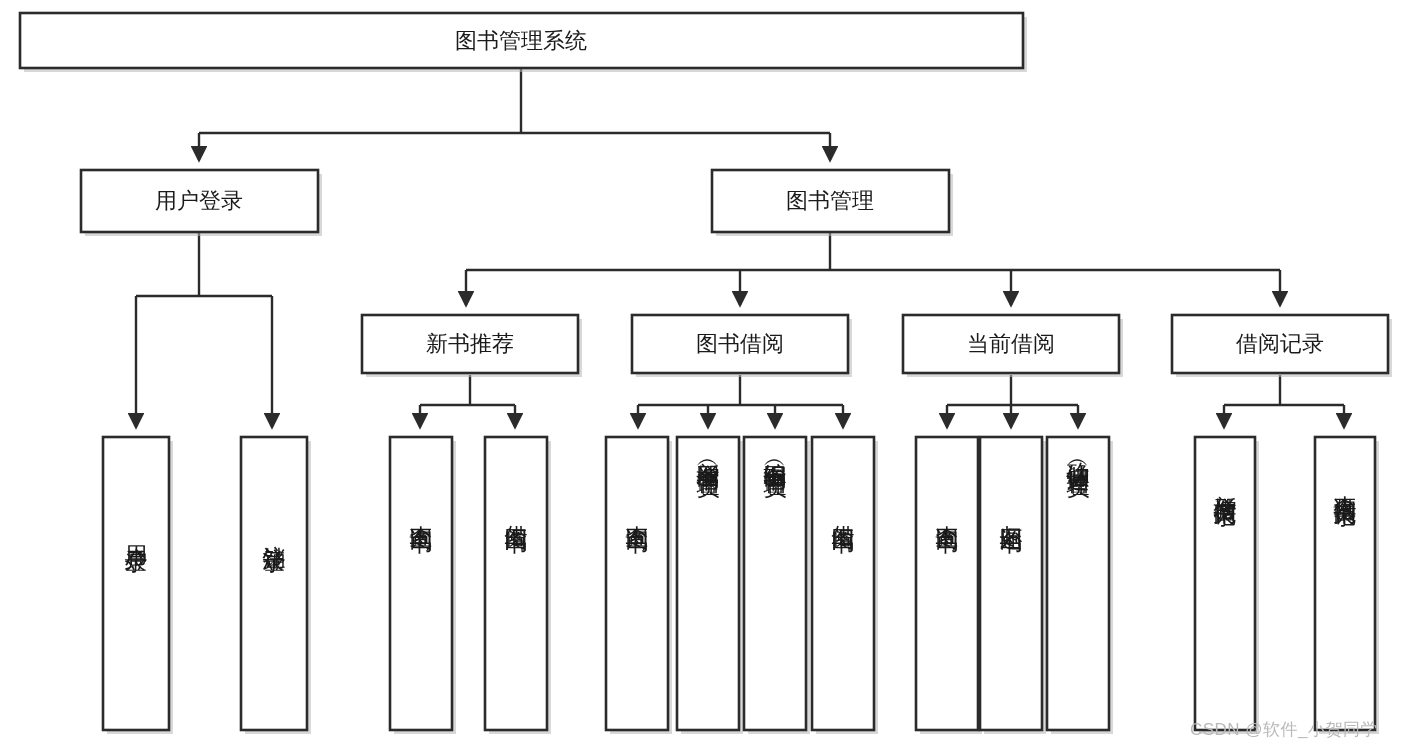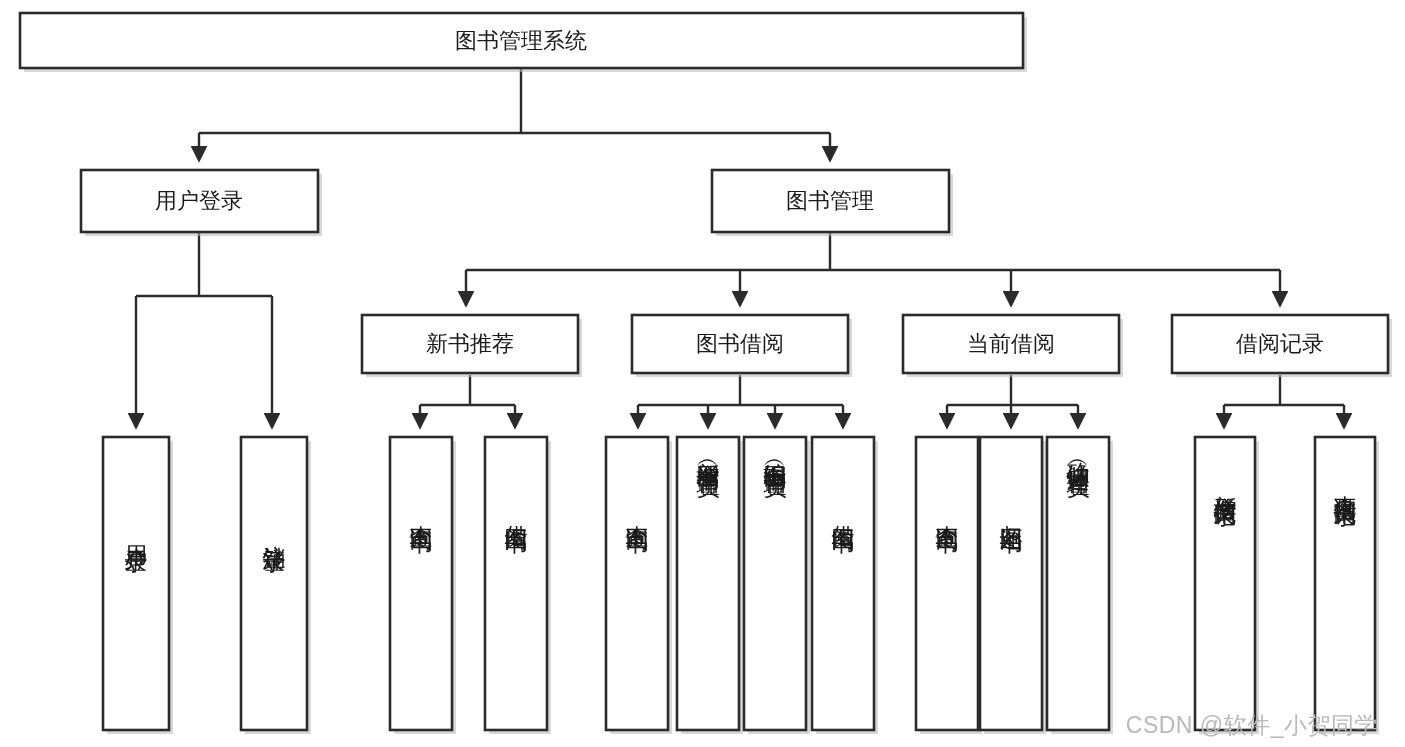--- a/index.html
+++ b/index.html
@@ -66,21 +66,21 @@
     line-height: 1.08;
     letter-spacing: 2px;
     color: #1a1a1a;
     white-space: nowrap;
   }
   .watermark {
     position: absolute;
     right: 10px;
     bottom: 6px;
     font-family: "Liberation Sans", "DejaVu Sans", sans-serif;
-    font-size: 23px;
+    font-size: 17px;
     color: #b9b9b9;
     letter-spacing: 0.5px;
     white-space: nowrap;
   }
 </style>
 </head>
 <body>
 
 <div id="diagram-root">
 

